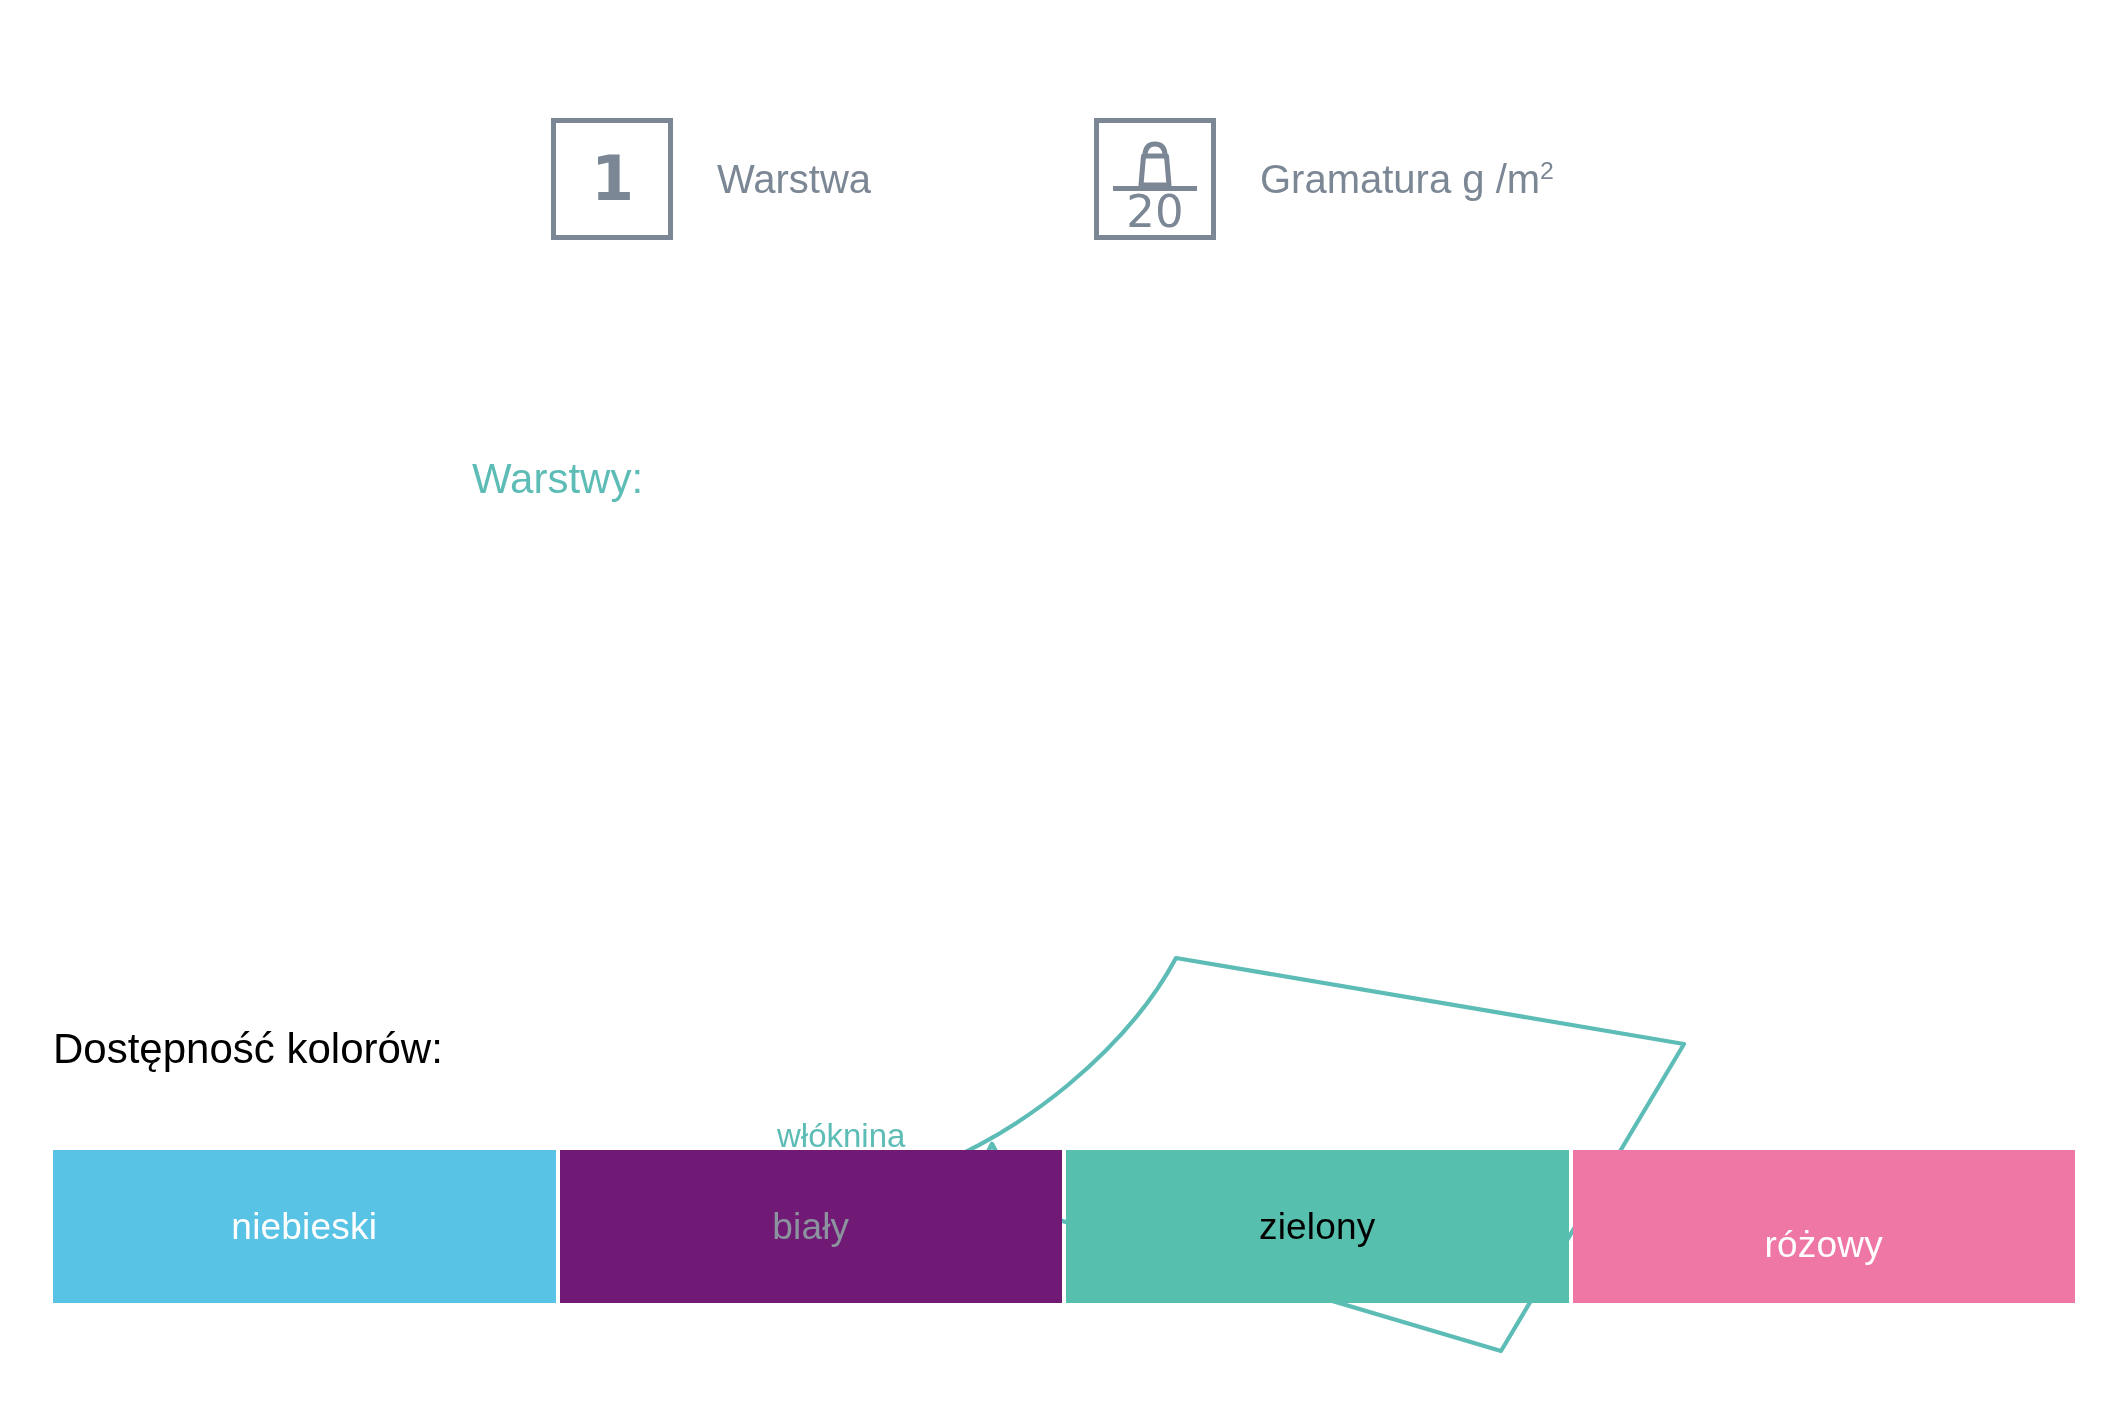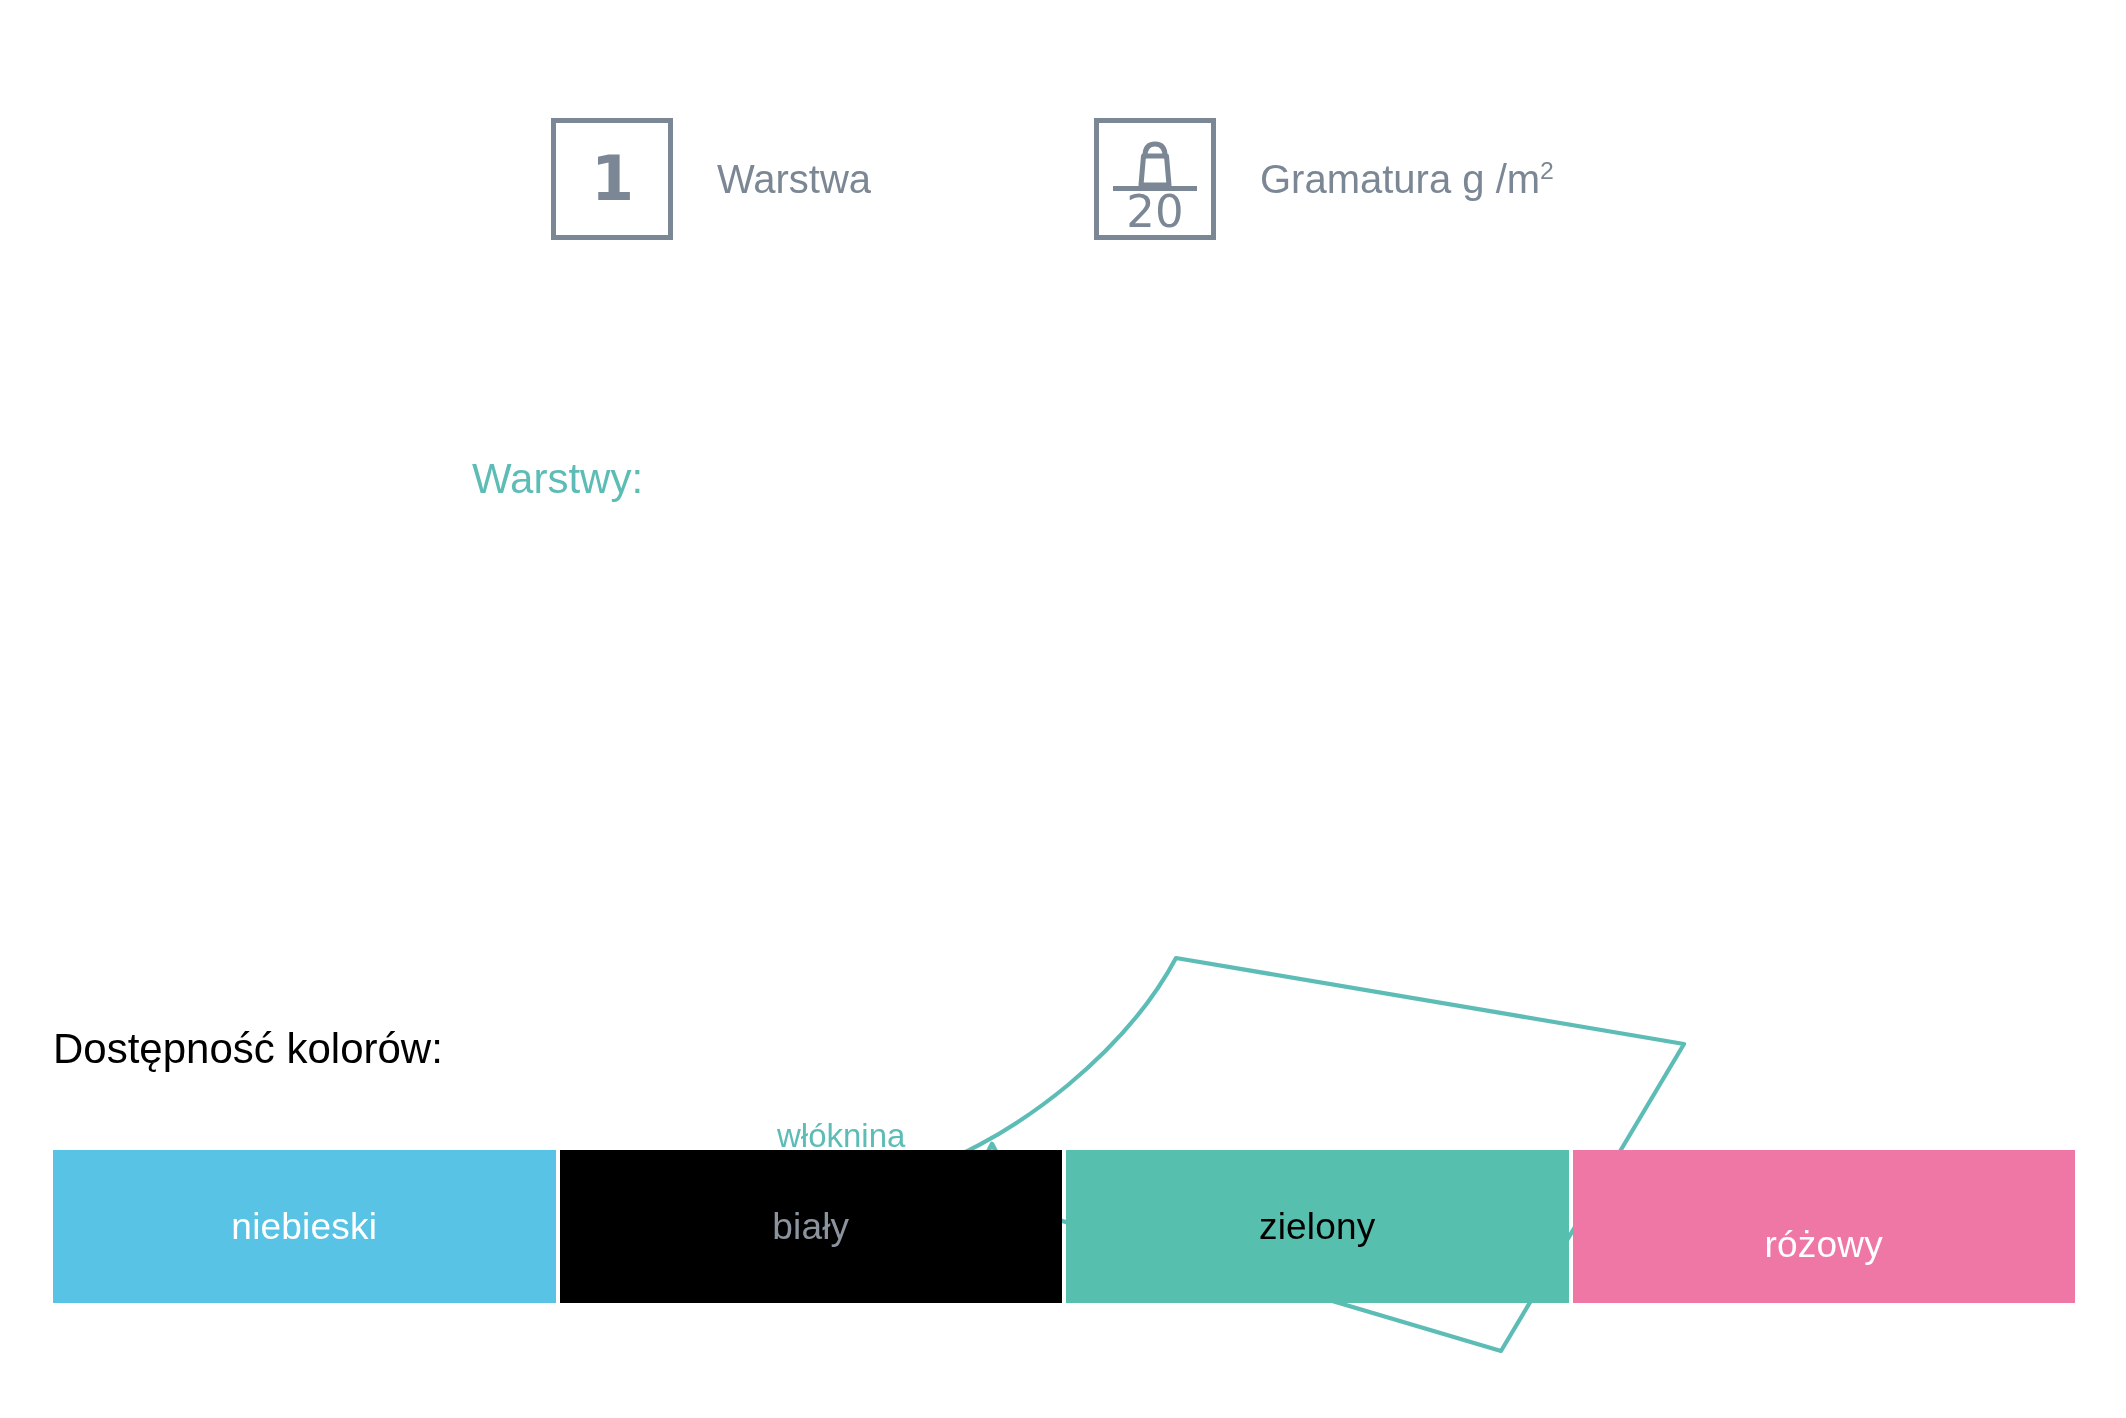--- a/index.html
+++ b/index.html
@@ -218,21 +218,21 @@
 </div>
 
 <div class="colors-section">
 
   <div class="colors-heading">Dostępność kolorów:</div>
 
   <div class="swatch-row">
     <div class="swatch" style="background-color: rgb(88, 195, 229);">
       <span class="swatch-label" style="color: rgb(255, 255, 255);">niebieski</span>
     </div>
-    <div class="swatch" style="background-color: #000000;">
+    <div class="swatch" style="background-color: #701a75;">
       <span class="swatch-label" style="color: rgb(139, 148, 158);">biały</span>
     </div>
     <div class="swatch" style="background-color: rgb(86, 191, 174);">
       <span class="swatch-label" style="color: #000000;">zielony</span>
     </div>
     <div class="swatch" style="background-color: rgb(239, 119, 165);">
       <span class="swatch-label" style="color: rgb(255, 255, 255); margin-top: 36px;">różowy</span>
     </div>
   </div>
 

